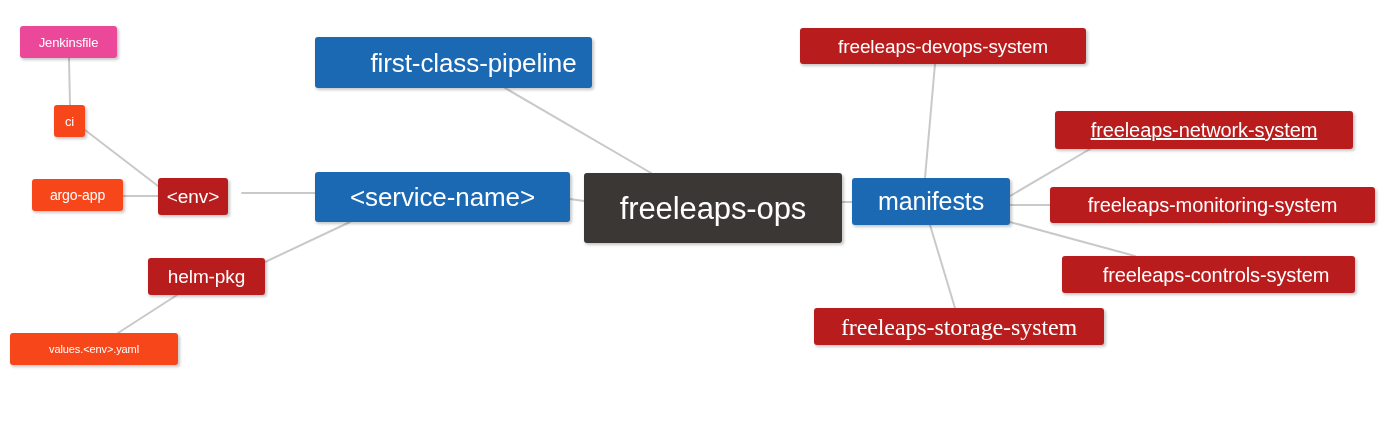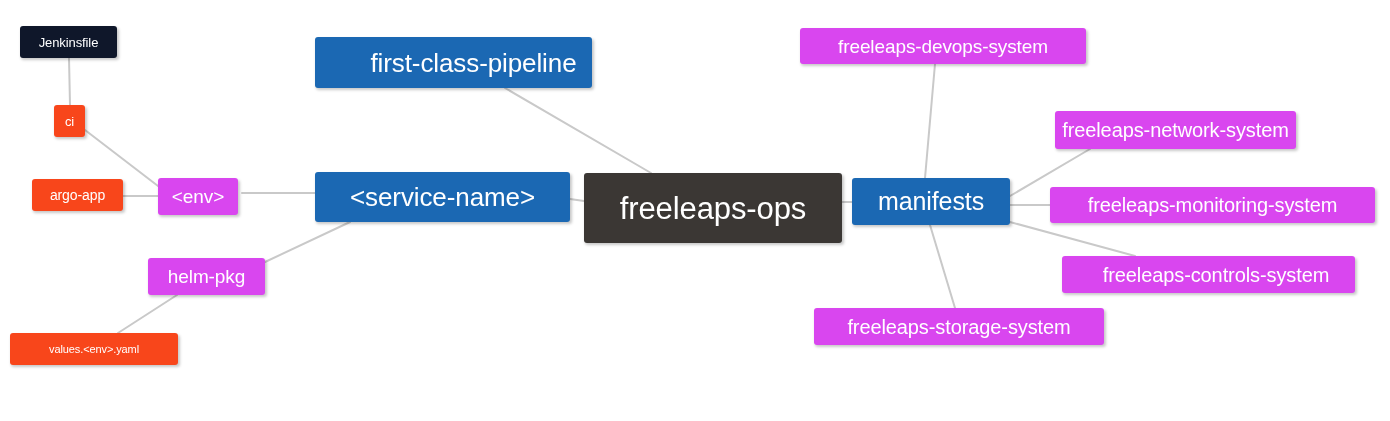--- a/index.html
+++ b/index.html
@@ -37,23 +37,23 @@
     white-space: nowrap;
     line-height: 1;
     letter-spacing: -0.1px;
     box-shadow: 1.5px 2px 3px rgba(0,0,0,0.22);
     z-index: 3;
     cursor: pointer;
     user-select: none;
   }
   .n-root    { background: #3b3734; }
   .n-blue    { background: #1b68b3; }
-  .n-green   { background: #d946ef; }
+  .n-green   { background: #b91c1c; }
   .n-red     { background: #f8461b; }
-  .n-orange  { background: #0f172a; }
+  .n-orange  { background: #ec4899; }
 </style>
 </head>
 <body>
 
 <div id="canvas">
   <svg id="edge-layer" viewBox="0 0 1390 421" width="1390" height="421">
       <line x1="69" y1="58" x2="70" y2="105" stroke="#c9c9c9" stroke-width="2" stroke-linecap="round"></line>
       <line x1="85" y1="130" x2="158" y2="186" stroke="#c9c9c9" stroke-width="2" stroke-linecap="round"></line>
       <line x1="123" y1="196" x2="158" y2="196" stroke="#c9c9c9" stroke-width="2" stroke-linecap="round"></line>
       <line x1="242" y1="193" x2="315" y2="193" stroke="#c9c9c9" stroke-width="2" stroke-linecap="round"></line>
@@ -64,25 +64,25 @@
       <line x1="842" y1="202" x2="852" y2="202" stroke="#c9c9c9" stroke-width="2" stroke-linecap="round"></line>
       <line x1="925" y1="178" x2="935" y2="64" stroke="#c9c9c9" stroke-width="2" stroke-linecap="round"></line>
       <line x1="1010" y1="196" x2="1090" y2="149" stroke="#c9c9c9" stroke-width="2" stroke-linecap="round"></line>
       <line x1="1010" y1="205" x2="1050" y2="205" stroke="#c9c9c9" stroke-width="2" stroke-linecap="round"></line>
       <line x1="1010" y1="222" x2="1135" y2="256" stroke="#c9c9c9" stroke-width="2" stroke-linecap="round"></line>
       <line x1="930" y1="225" x2="955" y2="308" stroke="#c9c9c9" stroke-width="2" stroke-linecap="round"></line>
     </svg>
 <div class="node n-orange" style="left: 20px; top: 26px; width: 97px; height: 32px; font-size: 13px;">Jenkinsfile</div>
     <div class="node n-red" style="left: 54px; top: 105px; width: 31px; height: 32px; font-size: 13px;">ci</div>
     <div class="node n-red" style="left: 32px; top: 179px; width: 91px; height: 32px; font-size: 14px;">argo-app</div>
-    <div class="node n-green" style="left: 158px; top: 178px; width: 80px; height: 37px; font-size: 19px;">&lt;env&gt;</div>
+    <div class="node n-green" style="left: 158px; top: 178px; width: 70px; height: 37px; font-size: 19px;">&lt;env&gt;</div>
     <div class="node n-blue" style="left: 315px; top: 172px; width: 255px; height: 50px; font-size: 26px;">&lt;service-name&gt;</div>
     <div class="node n-blue" style="left: 315px; top: 37px; width: 277px; height: 51px; font-size: 26px; padding-left: 40px;">first-class-pipeline</div>
     <div class="node n-green" style="left: 148px; top: 258px; width: 117px; height: 37px; font-size: 19px;">helm-pkg</div>
     <div class="node n-red" style="left: 10px; top: 333px; width: 168px; height: 32px; font-size: 11px;">values.&lt;env&gt;.yaml</div>
     <div class="node n-root" style="left: 584px; top: 173px; width: 258px; height: 70px; font-size: 31px;">freeleaps-ops</div>
     <div class="node n-blue" style="left: 852px; top: 178px; width: 158px; height: 47px; font-size: 25px;">manifests</div>
     <div class="node n-green" style="left: 800px; top: 28px; width: 286px; height: 36px; font-size: 19px;">freeleaps-devops-system</div>
-    <div class="node n-green" style="left: 1055px; top: 111px; width: 241px; height: 38px; font-size: 20px;">freeleaps-network-system</div>
+    <div class="node n-green" style="left: 1055px; top: 111px; width: 298px; height: 38px; font-size: 20px; text-decoration: underline;">freeleaps-network-system</div>
     <div class="node n-green" style="left: 1050px; top: 187px; width: 325px; height: 36px; font-size: 20px;">freeleaps-monitoring-system</div>
     <div class="node n-green" style="left: 1062px; top: 256px; width: 293px; height: 37px; font-size: 20px; padding-left: 15px;">freeleaps-controls-system</div>
-    <div class="node n-green" style="left: 814px; top: 308px; width: 290px; height: 37px; font-size: 20px;">freeleaps-storage-system</div>
+    <div class="node n-green" style="left: 814px; top: 308px; width: 290px; height: 37px; font-size: 24px; font-family: Liberation Serif, serif;">freeleaps-storage-system</div>
   </div>
 
 </body></html>

